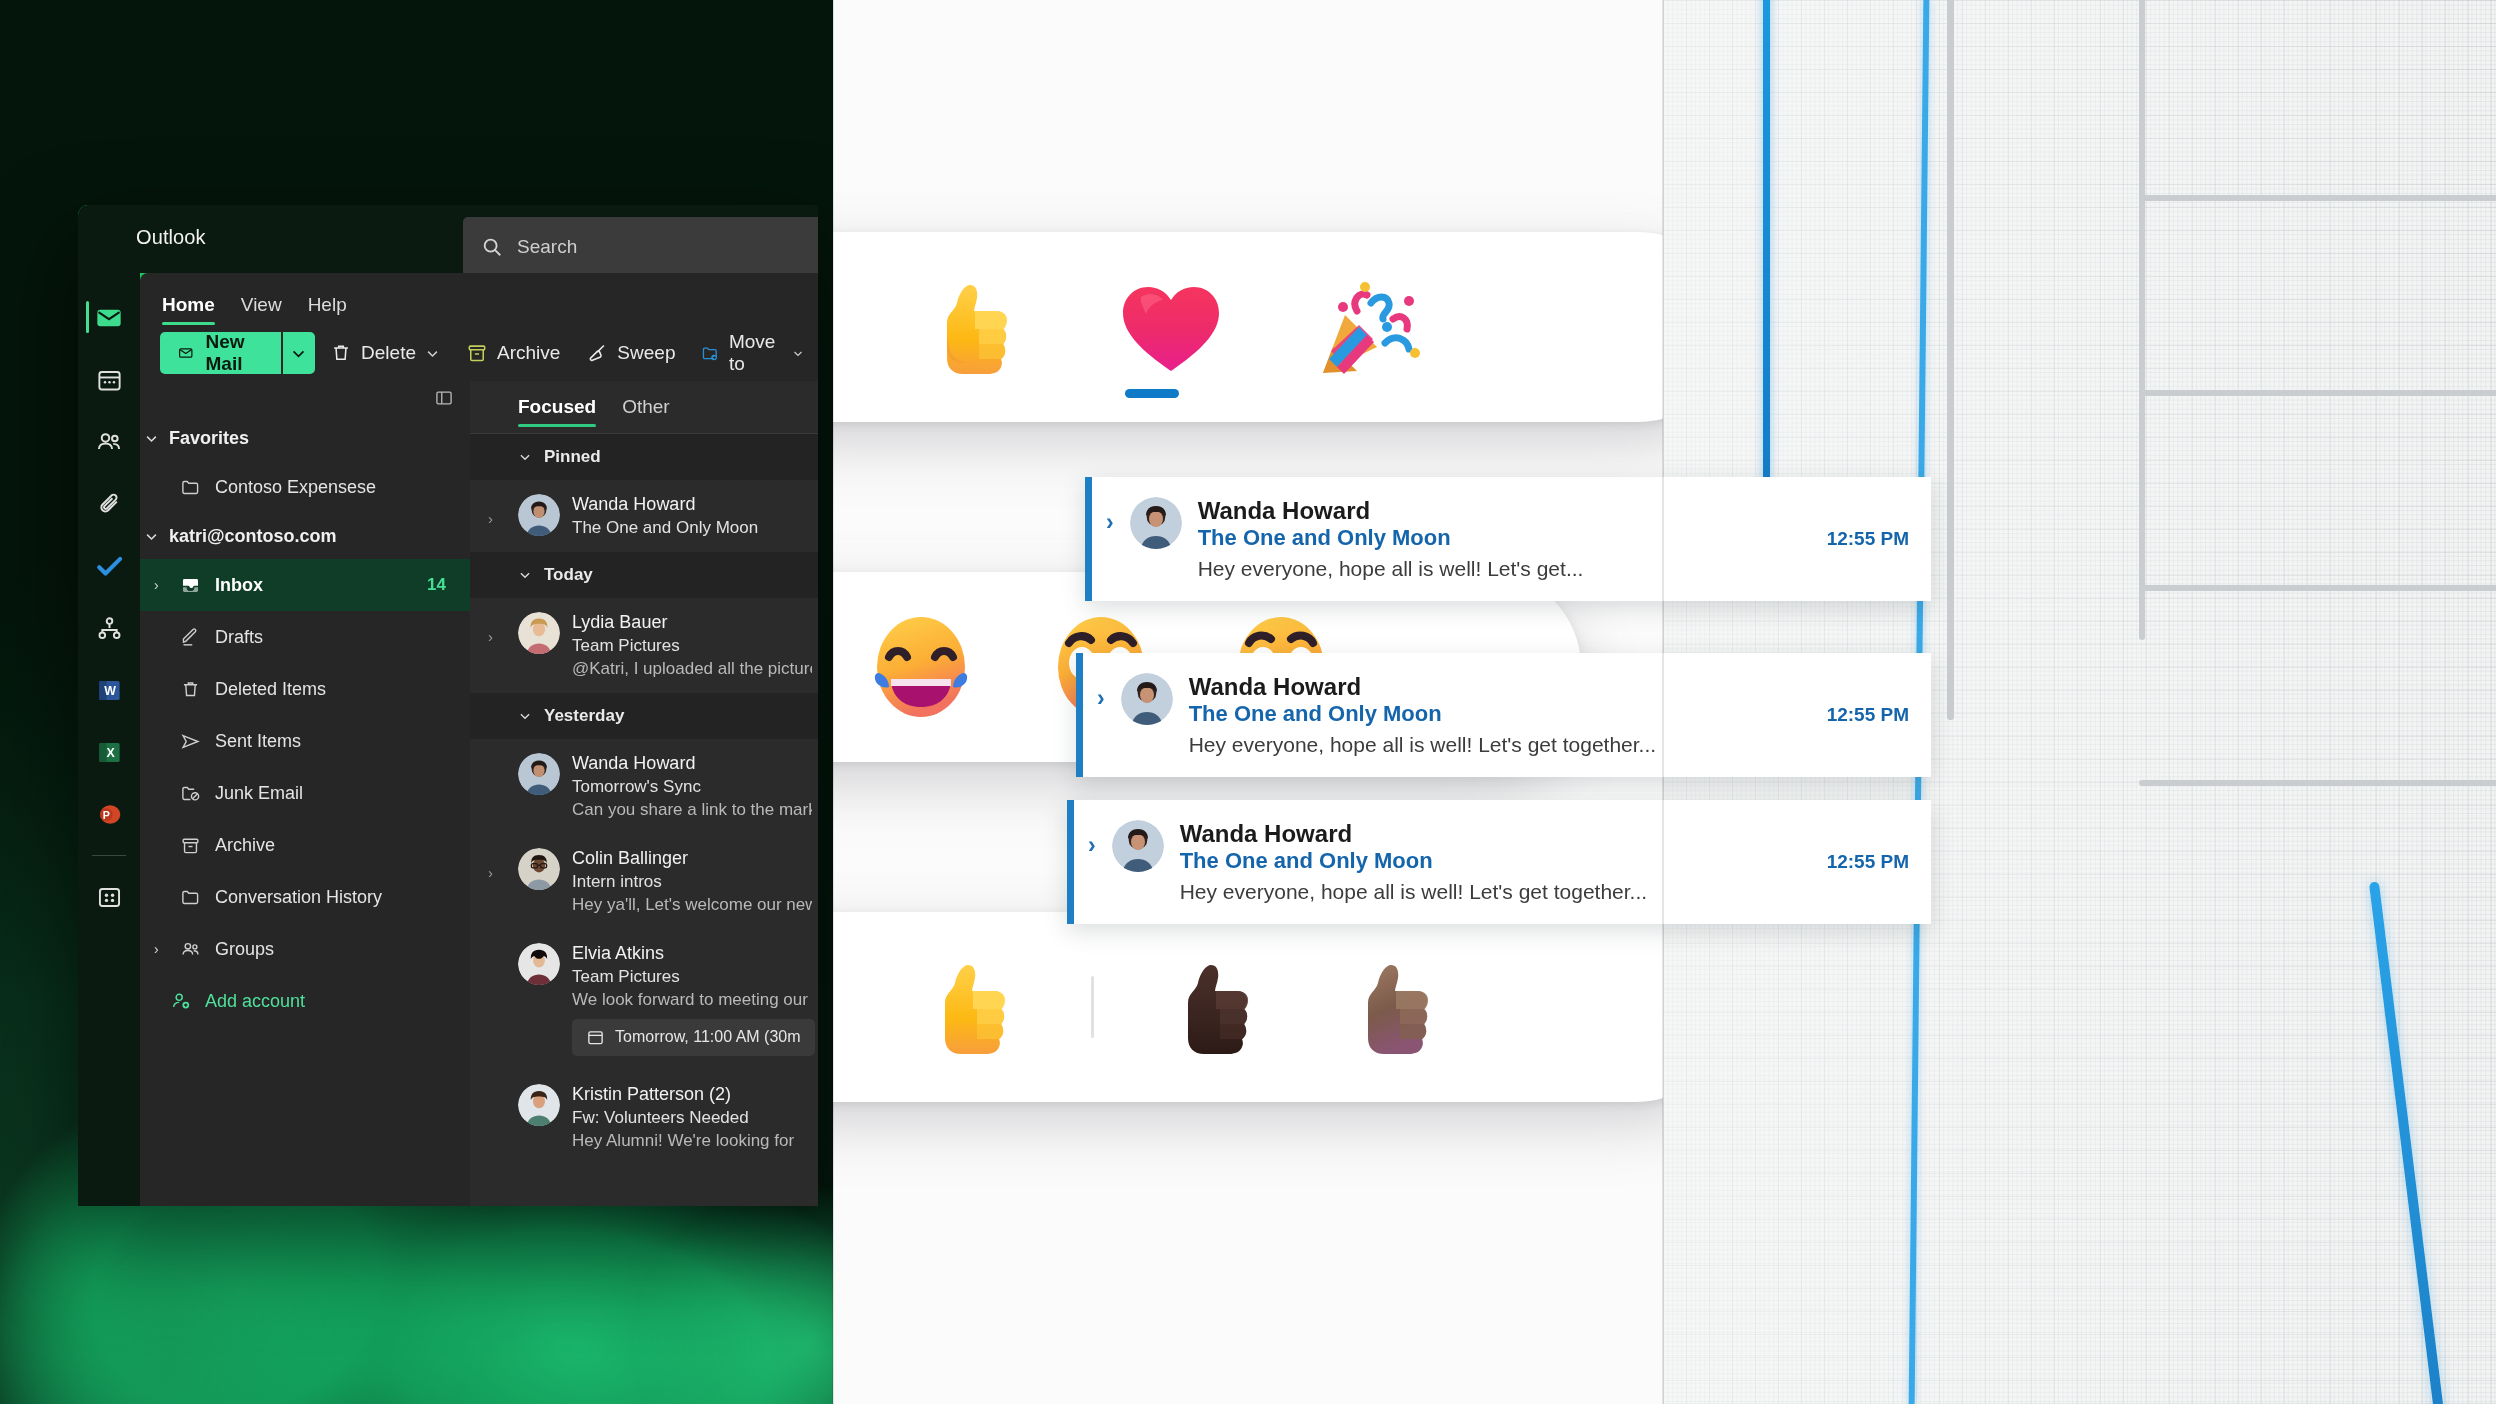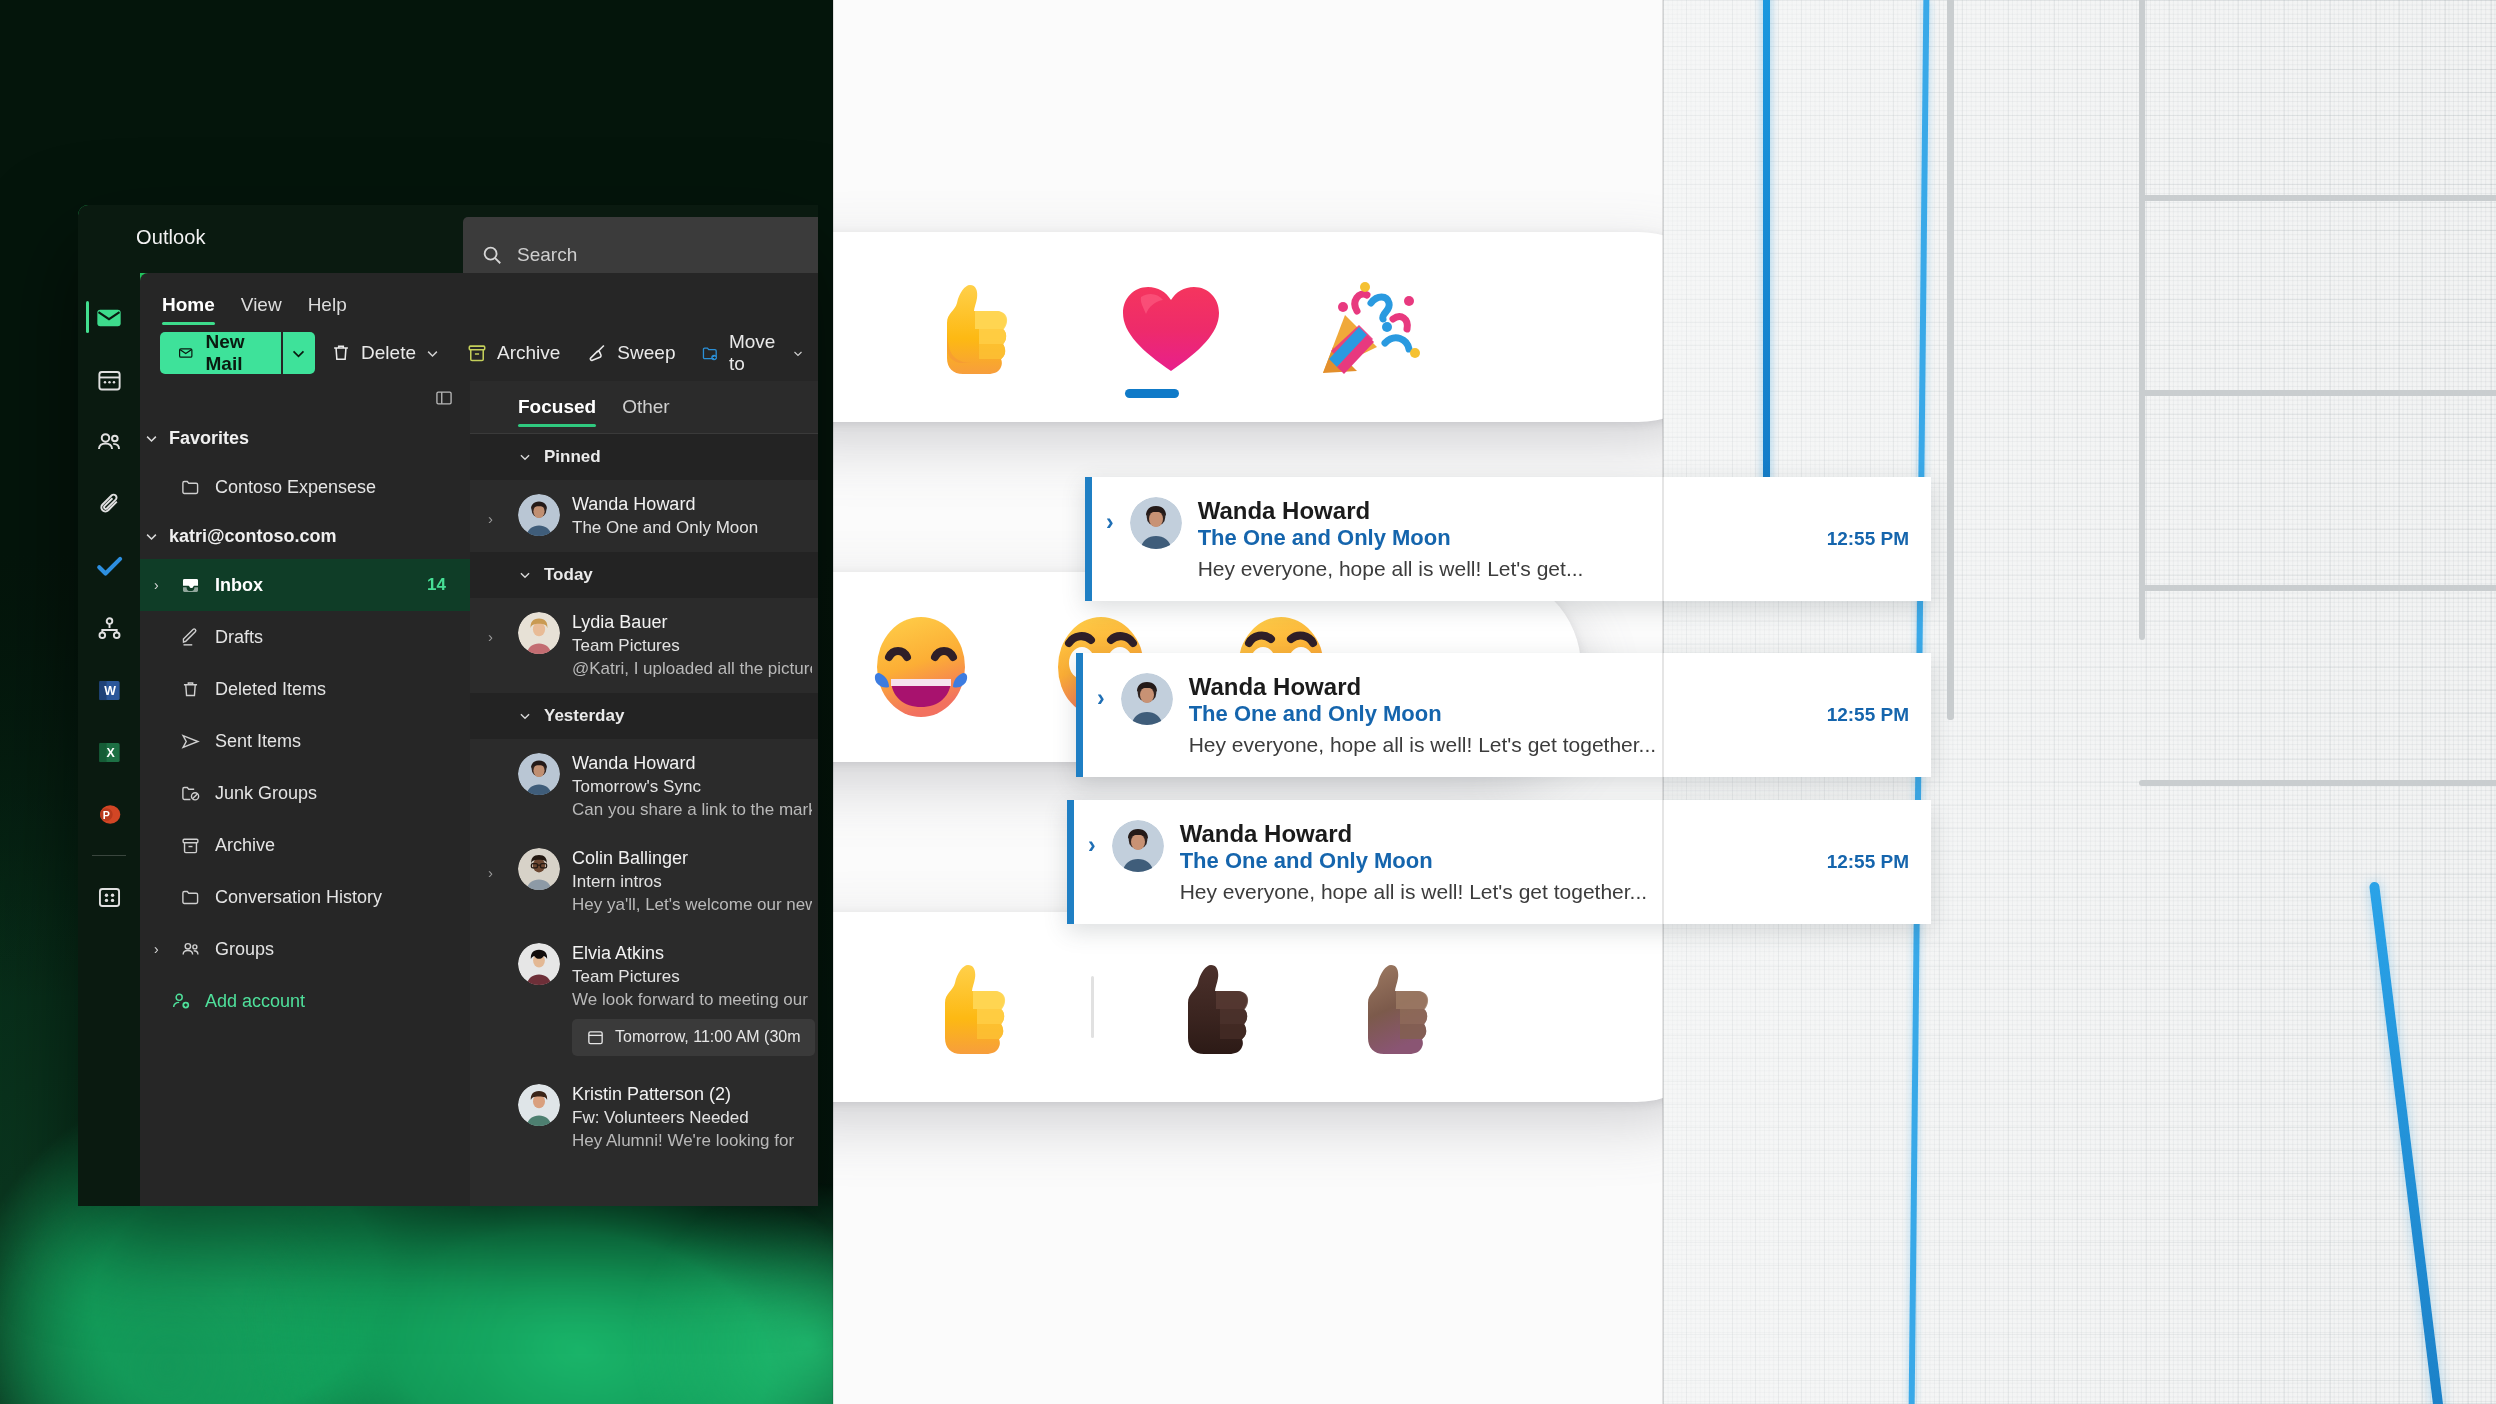--- a/index.html
+++ b/index.html
@@ -26,21 +26,21 @@
   .wp-dark{position:absolute;left:0;top:0;width:833px;height:1000px;
        background:linear-gradient(180deg,#04150b 0%,#04150b 55%,rgba(4,21,11,0) 100%);}
 
   
   .ow{position:absolute;left:78px;top:205px;width:740px;height:1001px;
       background:#22c55e;border-radius:10px 0 0 0;overflow:hidden;
       box-shadow:0 40px 90px rgba(0,0,0,.55);}
   .ow-title{height:68px;position:relative;background:#0a1a10;}
   .ow-title .t{position:absolute;left:58px;top:21px;color:#f3f3f3;font-size:20px;letter-spacing:.1px;}
   .ow-search{position:absolute;left:385px;top:12px;width:360px;height:44px;background:#3b3b3b;
-     border-radius:5px;display:flex;align-items:center;gap:14px;padding:16px 18px;}
+     border-radius:5px;display:flex;align-items:center;gap:14px;padding:8px 18px;}
   .ow-search .ph{color:#cfcfcf;font-size:19px;}
 
   .ow-body{position:absolute;left:0;top:68px;right:0;bottom:0;display:flex;}
   .rail{width:62px;background:#0a1a10;padding-top:14px;flex:none;position:relative;}
   .rail-item{height:62px;display:flex;align-items:center;justify-content:center;position:relative;}
   .rail-item.active::before{content:"";position:absolute;left:8px;top:14px;width:3px;height:32px;
      background:#43e090;border-radius:2px;}
   .rail-sep{height:1px;margin:10px 14px;background:#3a463e;}
 
   .mainarea{flex:1;background:#262626;border-radius:8px 0 0 0;position:relative;overflow:hidden;}
@@ -378,21 +378,21 @@
 
               <div class="fitem">
                 <span class="ic">
                   <svg width="21" height="21" viewBox="0 0 24 24" fill="none" stroke="#cfcfcf" stroke-width="1.6">
                       <path d="M3.3 6.8a1.6 1.6 0 011.6-1.6h3.4l1.7 2h6.2"></path>
                       <path d="M3.3 6.8v10.4a1.6 1.6 0 001.6 1.6h7"></path>
                       <circle cx="17.2" cy="15.2" r="4.1"></circle>
                       <line x1="14.3" y1="18.1" x2="20.1" y2="12.3"></line>
                     </svg>
                 </span>
-                <span class="lbl">Junk Groups</span>
+                <span class="lbl">Junk Email</span>
               </div>
 
               <div class="fitem">
                 <span class="ic">
                   <svg width="21" height="21" viewBox="0 0 24 24" fill="none" stroke="#cfcfcf" stroke-width="1.6">
                       <rect x="3.6" y="4.8" width="16.8" height="4" rx="1.2"></rect>
                       <path d="M5.2 8.8v9.9a1.4 1.4 0 001.4 1.4h10.8a1.4 1.4 0 001.4-1.4V8.8"></path>
                       <line x1="9.7" y1="13.2" x2="14.3" y2="13.2"></line>
                     </svg>
                 </span>

